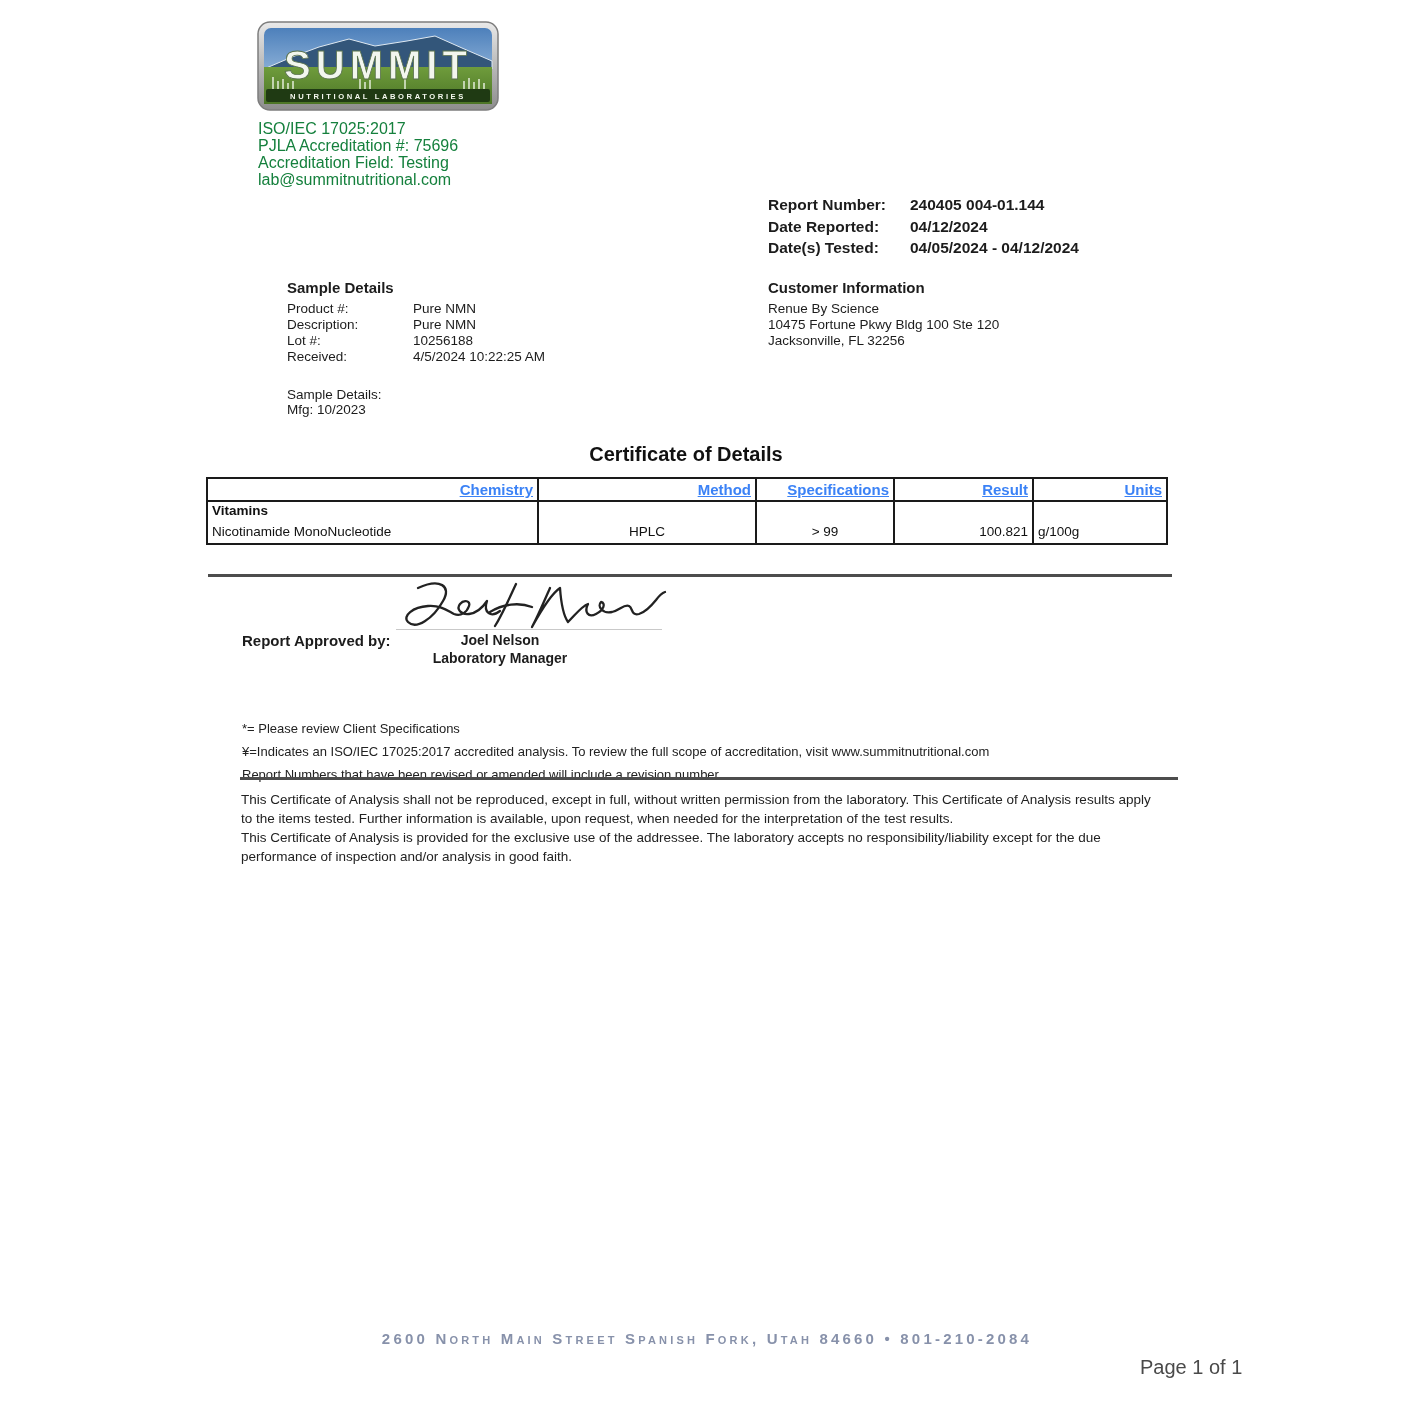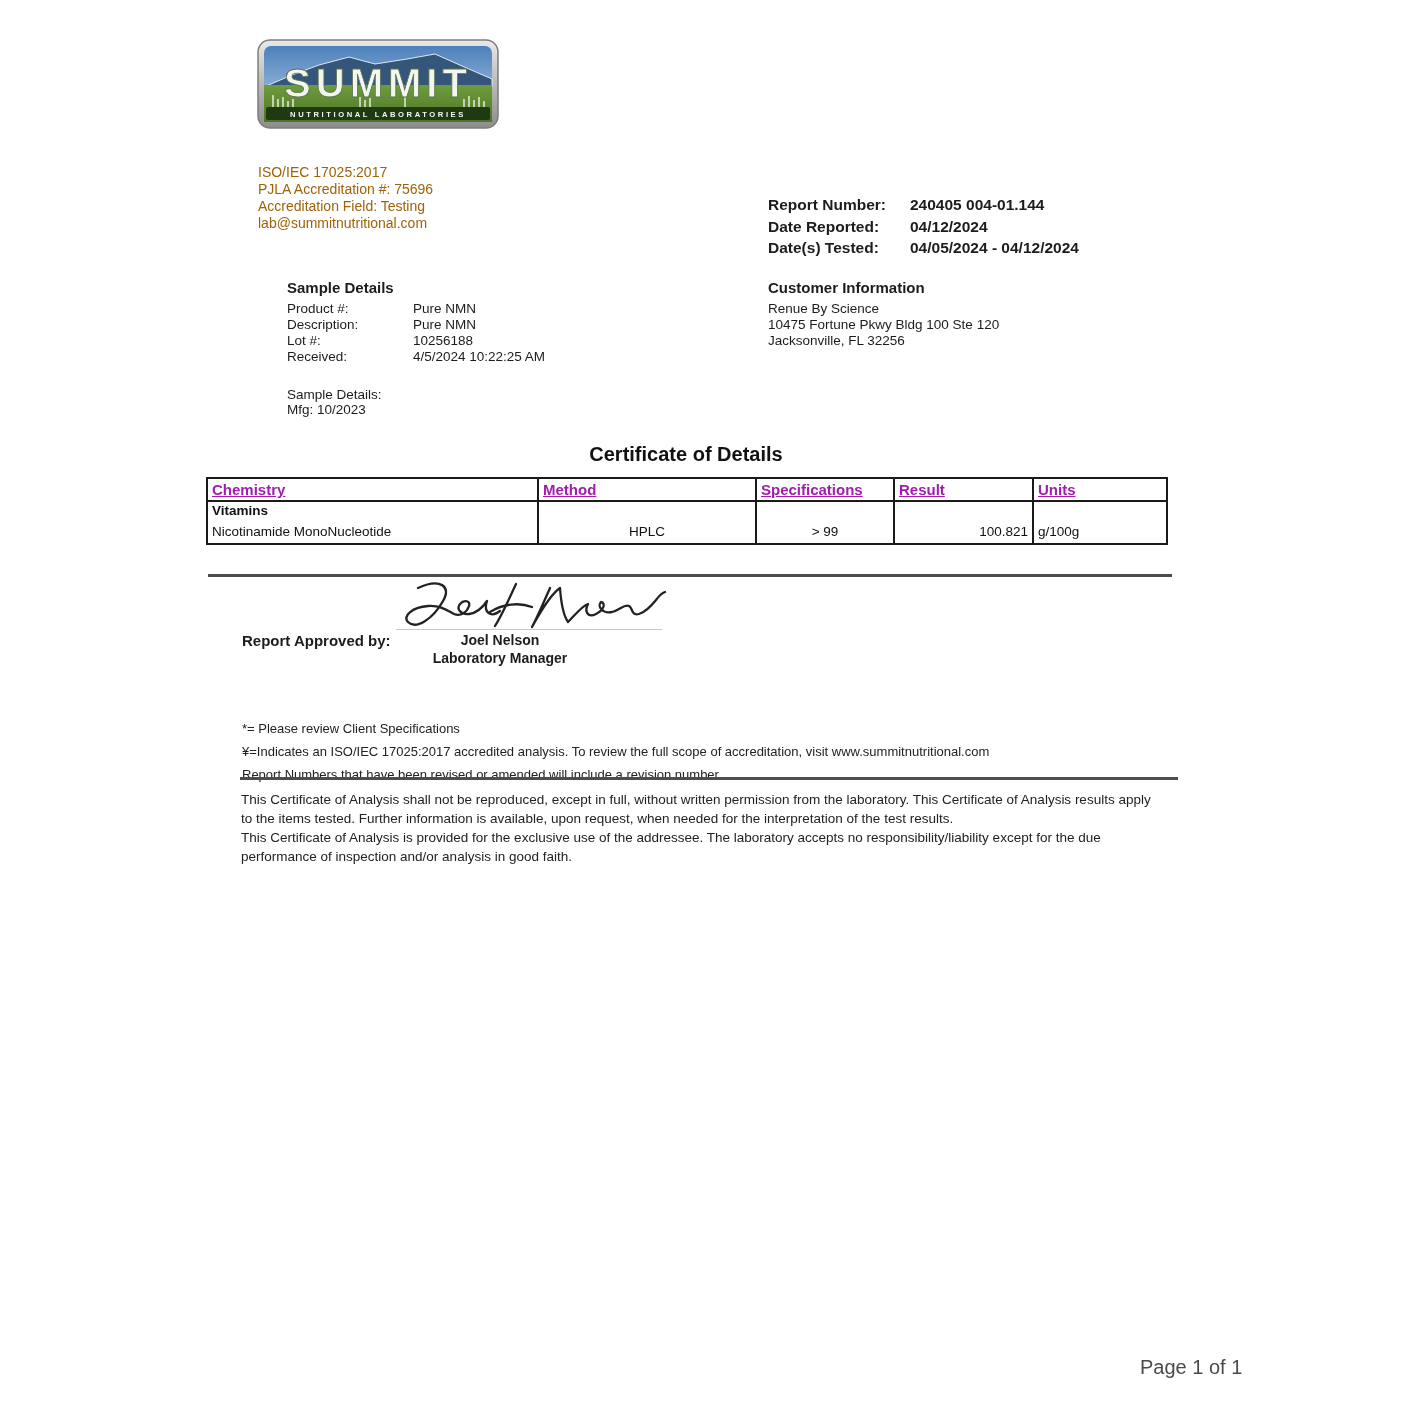--- a/index.html
+++ b/index.html
@@ -2,43 +2,43 @@
 <html><head>
 <meta charset="utf-8">
 <style>
   * { margin:0; padding:0; box-sizing:border-box; }
   html,body { background:#ffffff; }
   .page {
     position:relative; width:1414px; height:1410px; background:#ffffff;
     font-family:"Liberation Sans", sans-serif; color:#1c1c1c; overflow:hidden;
   }
   
-  .logo-wrap { position:absolute; left:257px; top:39px; width:242px; height:64px;text-decoration:underline; }
-  
-  .accred { position:absolute; left:258px; top:120px; font-size:14px; line-height:17px; color:#a16207;margin-top:44px; }
+  .logo-wrap { position:absolute; left:257px; top:21px; width:242px; height:64px;text-decoration:underline; }
+  
+  .accred { position:absolute; left:258px; top:120px; font-size:16px; line-height:17px; color:#15803d; }
   
   .report-info { position:absolute; left:768px; top:194px; font-size:15.5px; line-height:21.5px; }
   .report-info .row { display:flex; }
   .report-info .lbl { width:142px; font-weight:bold; }
   .report-info .val { font-weight:bold; }
   
   .sec-heading { position:absolute; font-size:15px; font-weight:bold; }
   .sample-rows { position:absolute; left:287px; top:301px; font-size:13.5px; line-height:16px; }
   .sample-rows .row { display:flex; }
   .sample-rows .lbl { width:126px; }
   .sample-extra { position:absolute; left:287px; top:387px; font-size:13.5px; display:flex;flex-direction:column; }
   .sample-extra .lbl { width:126px; }
   .customer-lines { position:absolute; left:768px; top:301px; font-size:13.5px; line-height:16px; }
   
   .coa-title { position:absolute; left:206px; top:443px; width:960px; text-align:center;
                font-size:20px; font-weight:bold; color:#111; }
   table.coa { position:absolute; left:206px; top:477px; width:960px; border-collapse:collapse;
               border:2px solid #1a1a1a; table-layout:fixed; }
   table.coa th { border:2px solid #1a1a1a; font-size:15px; font-weight:bold; text-decoration:underline;
-                 text-align:left; padding:2px 4px; height:17px; color:#a21caf; }
+                 text-align:right; padding:2px 4px; height:17px; color:#3b82f6; }
   table.coa td { border-left:2px solid #1a1a1a; border-right:2px solid #1a1a1a;
                  font-size:13.5px; padding:1px 4px; color:#111; }
   table.coa tr.cat-row td { height:18px; }
   table.coa tr.data-row td { height:25px; vertical-align:middle; }
   td.cat { font-weight:bold; text-align:left; }
   td.chem { text-align:left; }
   td.method, td.spec { text-align:center; }
   td.result { text-align:right; padding-right:7px; }
   td.units { text-align:left; padding-left:7px; }
   
@@ -220,15 +220,16 @@
     <div>Report Numbers that have been revised or amended will include a revision number.</div>
   </div>
 
   <div class="rule" style="left:240px; top:777px; width:938px; height:3px;"></div>
 
   <div class="disclaimer">
     <div>This Certificate of Analysis shall not be reproduced, except in full, without written permission from the laboratory. This Certificate of Analysis results apply to the items tested. Further information is available, upon request, when needed for the interpretation of the test results.</div>
     <div>This Certificate of Analysis is provided for the exclusive use of the addressee. The laboratory accepts no responsibility/liability except for the due performance of inspection and/or analysis in good faith.</div>
   </div>
 
+  <div class="footer-address">2600 North Main Street Spanish Fork, Utah 84660 • 801-210-2084</div>
   <div class="page-num">Page 1 of 1</div>
 
 </div>
 
 </body></html>

